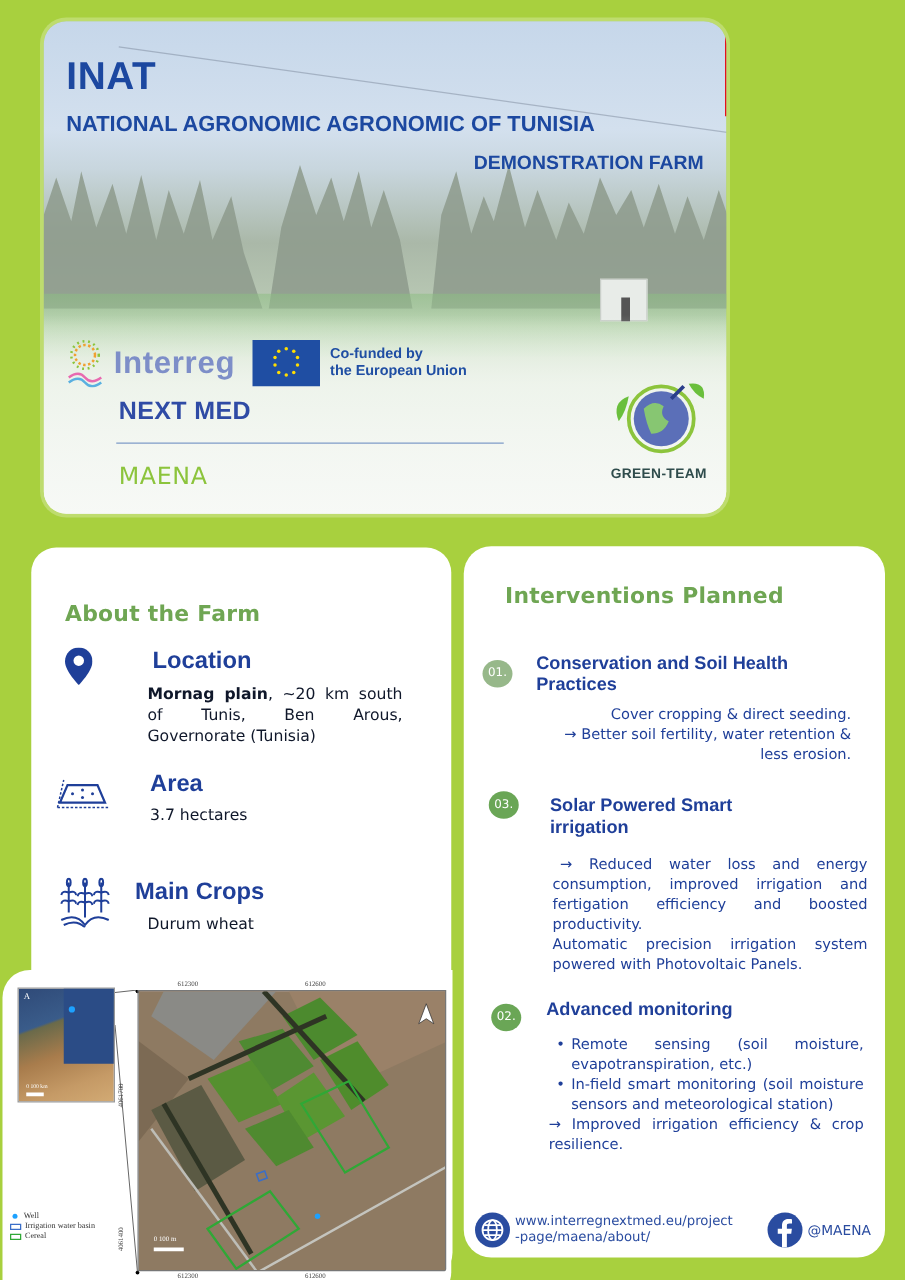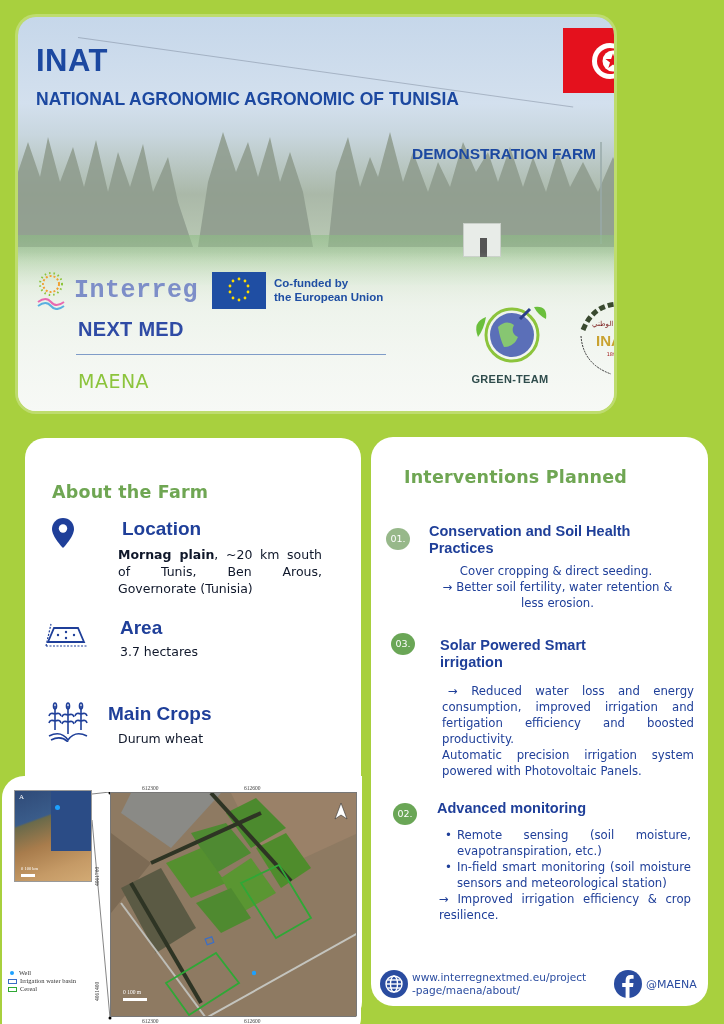--- a/index.html
+++ b/index.html
@@ -4,41 +4,41 @@
 <style>
   * { box-sizing: border-box; margin: 0; padding: 0; }
   html, body { width: 724px; height: 1024px; overflow: hidden; }
   body {
     background: #a8d03e;
     font-family: "DejaVu Sans", sans-serif;
     position: relative;
   }
   
   .hero {
-    position: absolute; left: 18px; top: 17px; width: 596px; height: 394px;
+    position: absolute; left: 35px; top: 17px; width: 546px; height: 394px;
     border-radius: 18px; overflow: hidden;
     background: linear-gradient(180deg, #c6d7ea 0%, #d3e0ee 22%, #c8d6de 30%, #aab8a8 45%, #b9c9b4 58%, #cfe0c6 62%, #dfeadb 72%, #eef3ec 86%, #f6f8f4 100%);
     box-shadow: 0 0 0 3px rgba(255,255,255,0.25);
   }
   .hero .sky-line { position: absolute; left: 60px; top: 20px; width: 500px; height: 1px; background: rgba(90,100,120,0.35); transform: rotate(8deg); transform-origin: left; }
   .hero .trees { position: absolute; left: 0; top: 115px; width: 655px; height: 115px; }
   .hero .field { position: absolute; left: 0; top: 218px; width: 655px; height: 50px; background: linear-gradient(180deg, rgba(140,190,130,0.55), rgba(210,230,205,0.4)); }
   .hero .hut { position: absolute; left: 445px; top: 206px; width: 38px; height: 34px; background: #e8ece8; border: 1px solid #c9cfc9; }
   .hero .hut::after { content: ""; position: absolute; left: 16px; top: 14px; width: 7px; height: 19px; background: #555; }
   .hero .fade { position: absolute; left: 0; top: 235px; width: 655px; height: 160px; background: linear-gradient(180deg, rgba(240,245,238,0) 0%, rgba(240,245,238,0.85) 35%, rgba(247,249,246,0.95) 100%); }
 
   .title-inat { position: absolute; left: 18px; top: 26px; font-family: "Liberation Sans", sans-serif; font-weight: 700; font-size: 31px; color: #1c48a0; letter-spacing: 0.5px; }
   .title-full { position: absolute; left: 18px; top: 72px; font-family: "Liberation Sans", sans-serif; font-weight: 700; font-size: 17.5px; color: #1c48a0; }
-  .title-demo { position: absolute; right: 18px; top: 105px; font-family: "Liberation Sans", sans-serif; font-weight: 700; font-size: 15.5px; color: #1c48a0; margin-top: 23px; }
+  .title-demo { position: absolute; right: 18px; top: 105px; font-family: "Liberation Sans", sans-serif; font-weight: 700; font-size: 15.5px; color: #1c48a0; }
   .flag { position: absolute; left: 545px; top: 11px; width: 93px; height: 65px; background: #e4111d; }
   .flag svg { position: absolute; left: 27px; top: 13px; }
 
   .logo-row { position: absolute; left: 18px; top: 248px; height: 50px; display: flex; align-items: center; }
   .interreg-sun { width: 30px; height: 40px; margin-right: 8px; }
-  .interreg-text { font-family: Liberation Mono, monospace; font-weight: 700; font-size: 25px; color: #7d8ec8; letter-spacing: 0.5px; margin-right: 14px; }
+  .interreg-text { font-family: Liberation Sans, sans-serif; font-weight: 700; font-size: 25px; color: #7d8ec8; letter-spacing: 0.5px; margin-right: 14px; }
   .eu-flag { width: 54px; height: 37px; background: #1f4ea3; position: relative; margin-right: 8px; }
   .eu-text { font-family: "Liberation Sans", sans-serif; font-weight: 700; font-size: 11.5px; color: #1f4ea3; line-height: 14px; }
   .nextmed { position: absolute; left: 60px; top: 301px; font-family: "Liberation Sans", sans-serif; font-weight: 700; font-size: 20px; color: #2f4ba5; letter-spacing: 0.3px; }
   .divider { position: absolute; left: 58px; top: 337px; width: 310px; height: 1px; background: #7f9cc8; }
   .maena { position: absolute; left: 60px; top: 353px; font-size: 19px; color: #8cc43c; letter-spacing: 0.5px; }
   .green-team { position: absolute; left: 437px; top: 280px; width: 100px; height: 90px; text-align: center; }
   .green-team .gt-label { position: absolute; left: 10px; top: 76px; width: 90px; font-family: "Liberation Sans", sans-serif; font-weight: 700; font-size: 11px; color: #2f4c4c; letter-spacing: 0.3px; }
   .inat-logo { position: absolute; left: 555px; top: 283px; width: 80px; height: 80px; }
 
   
@@ -301,21 +301,21 @@
         <span>Cereal</span>
     </div>
   </div>
 </section>
 
 <section class="card-right">
   <h2 class="sec-title interv-title">Interventions Planned</h2>
 
   <div class="num-badge" style="left:15px;top:91px">01.</div>
   <div class="int-heading" style="left:58px;top:86px;width:260px">Conservation and Soil Health Practices</div>
-  <div class="int-text" style="left:60px;top:126px;width:250px;text-align:center">
+  <div class="int-text" style="left:60px;top:126px;width:250px;text-align:right">
     <div>Cover cropping &amp; direct seeding.</div>
     <div style="padding-left:3px">→ Better soil fertility, water retention &amp; less erosion.</div>
   </div>
 
   <div class="num-badge dark" style="left:20px;top:196px">03.</div>
   <div class="int-heading" style="left:69px;top:200px;width:200px">Solar Powered Smart irrigation</div>
   <div class="int-text" style="left:71px;top:246px;width:252px">
     <div style="text-indent:6px">→ Reduced water loss and energy consumption, improved irrigation and fertigation efficiency and boosted productivity.</div>
     <div>Automatic precision irrigation system powered with Photovoltaic Panels.</div>
   </div>

